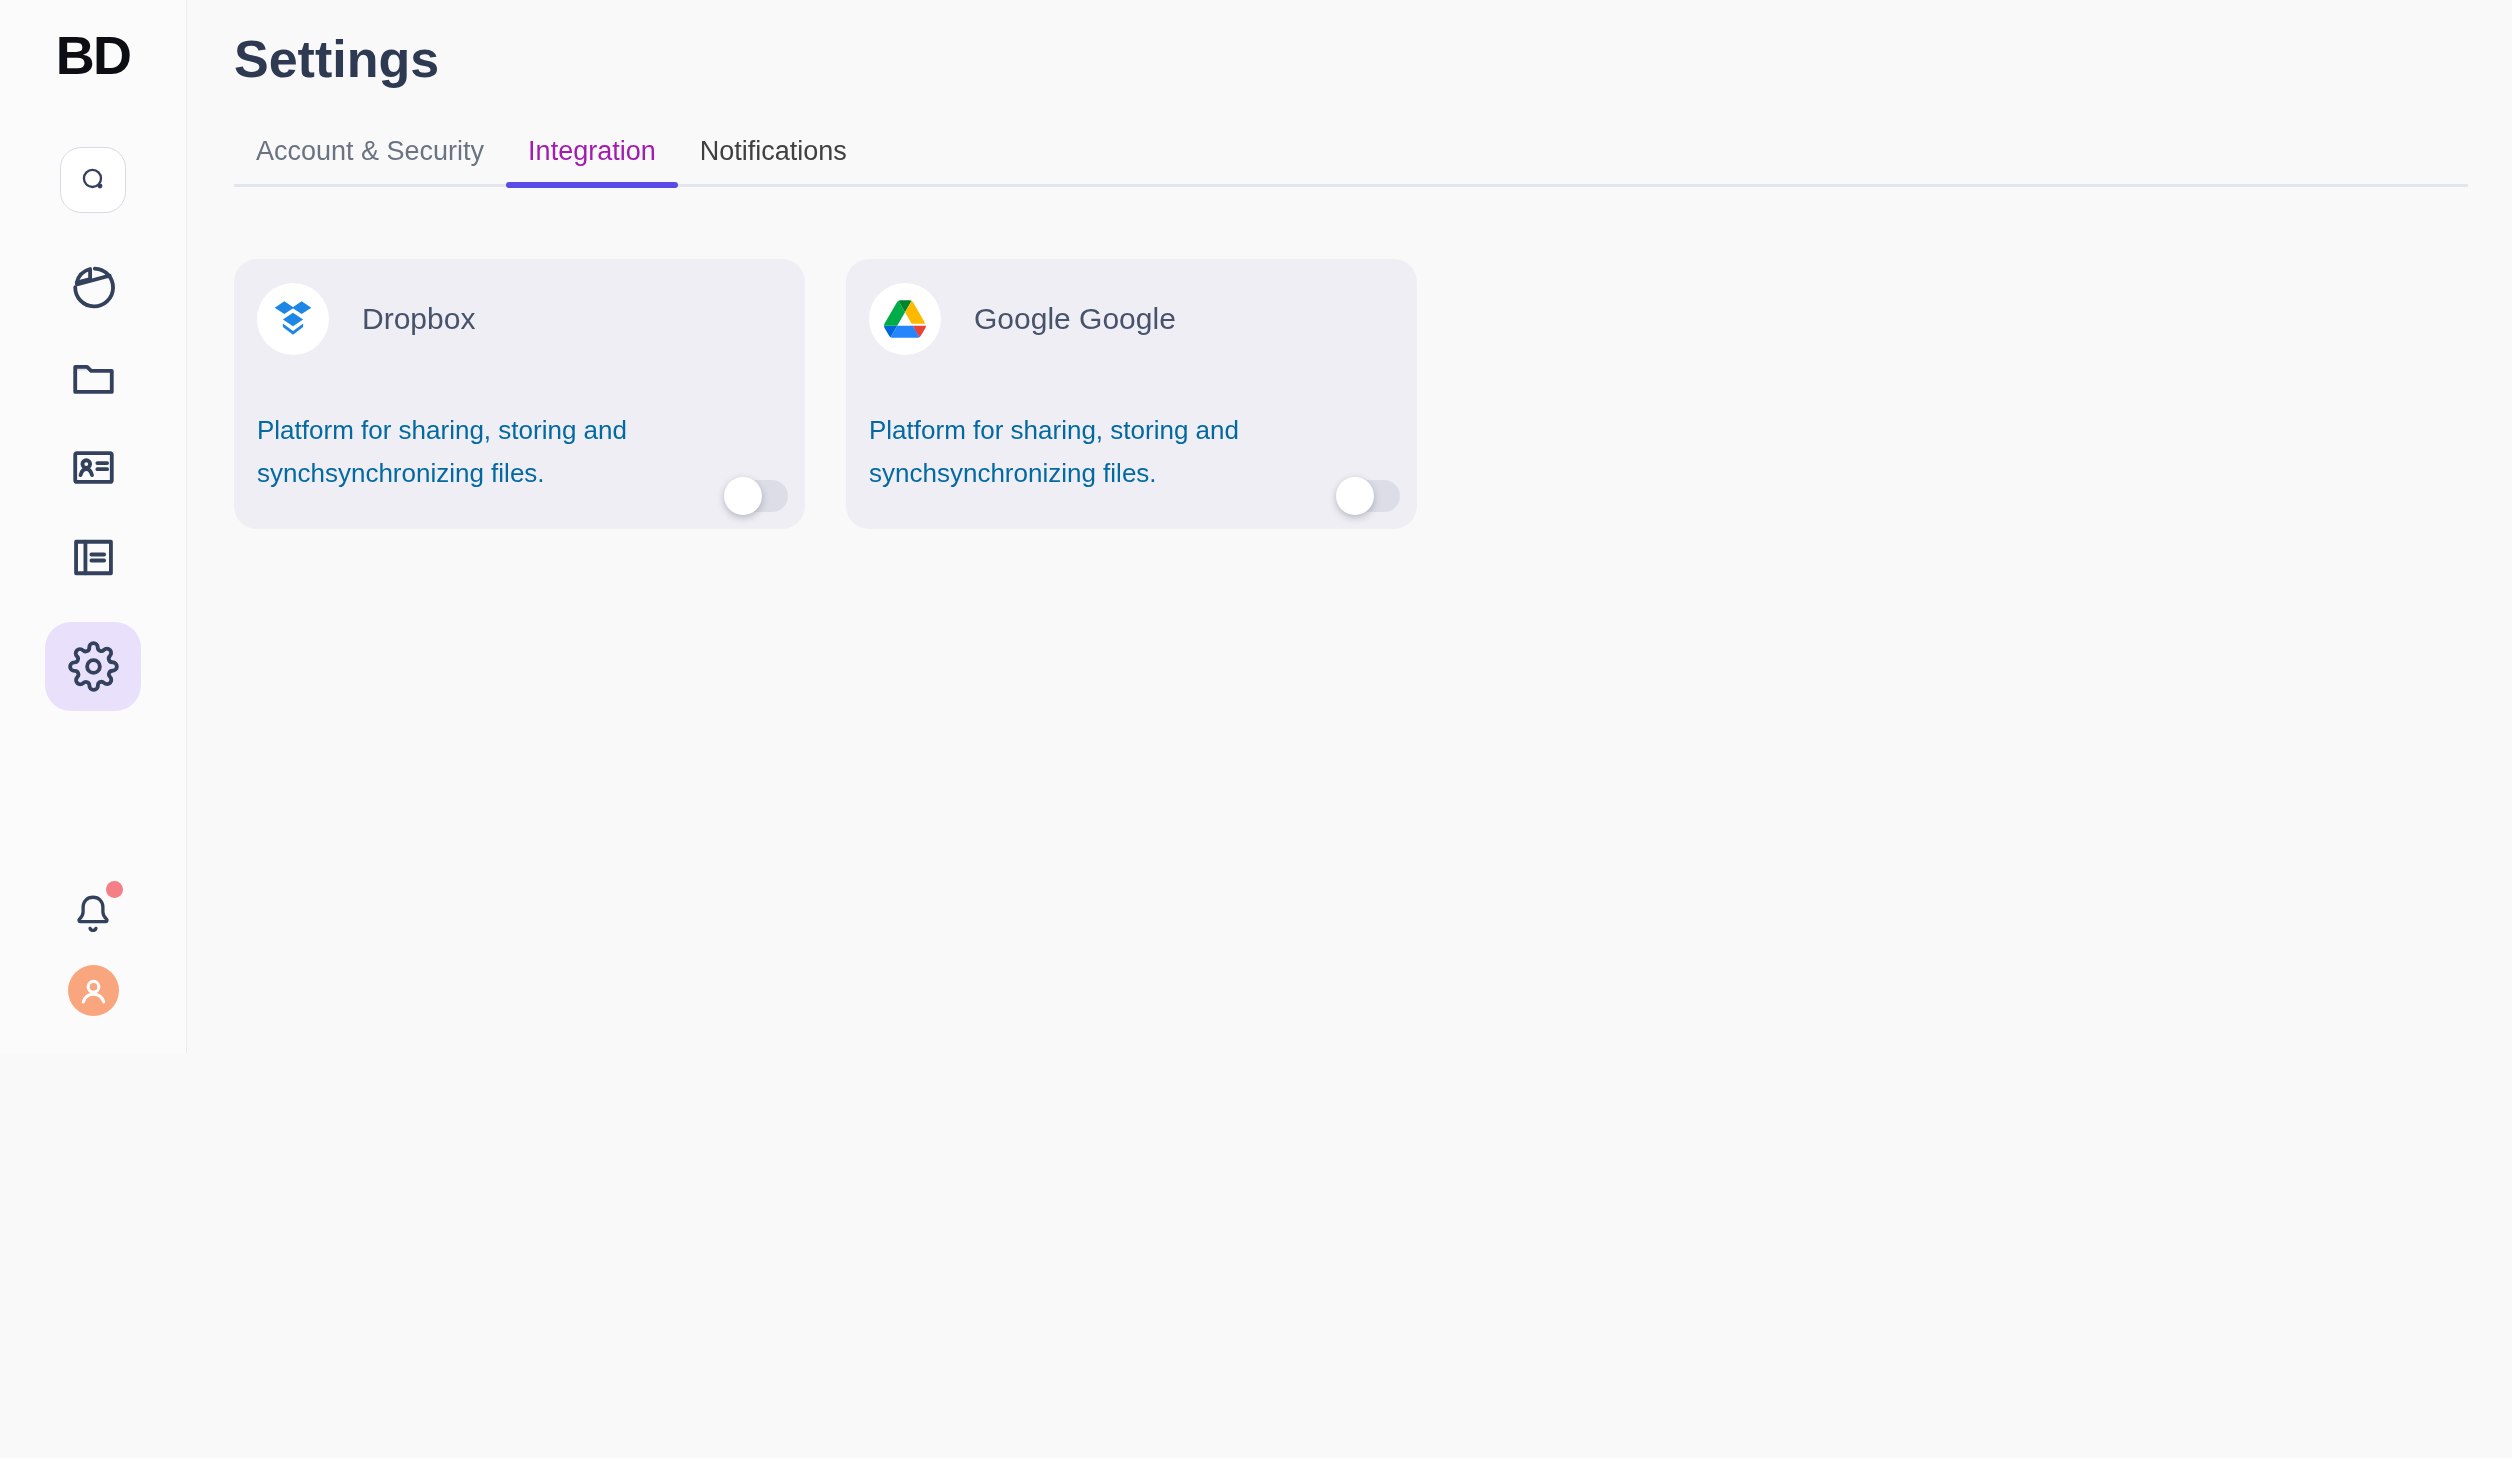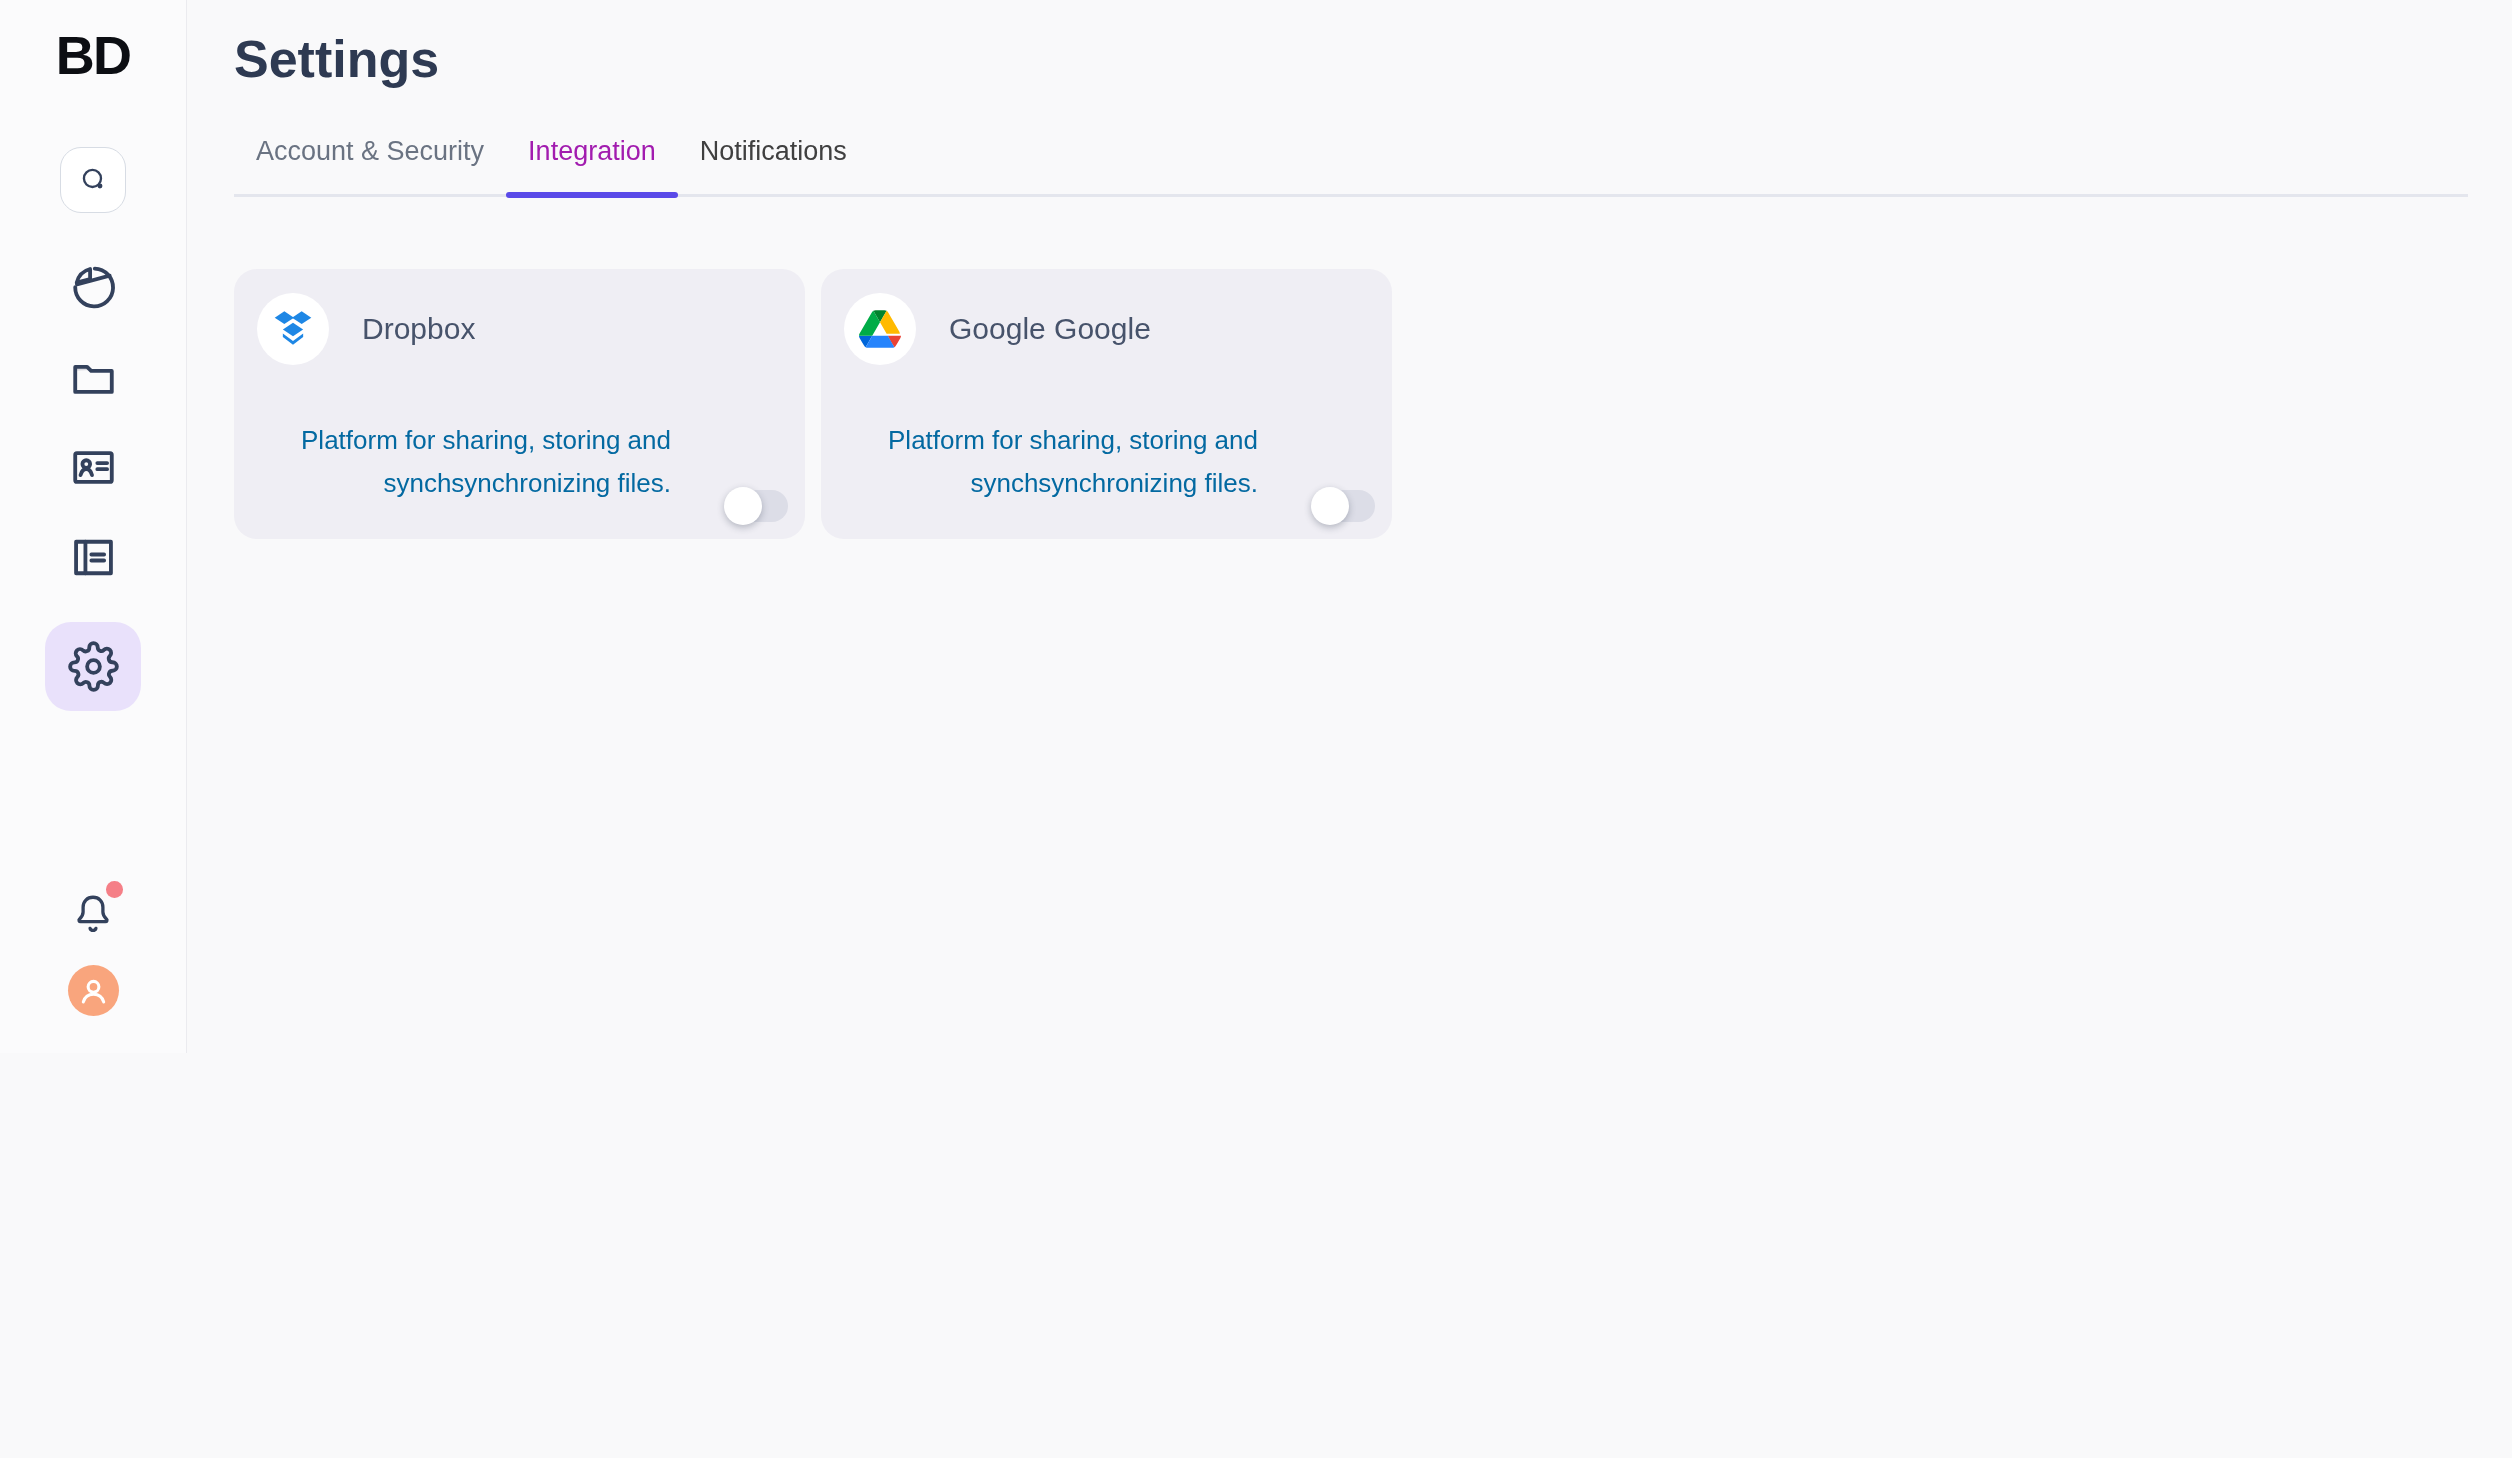--- a/index.html
+++ b/index.html
@@ -48,33 +48,33 @@
     width: 51px; height: 51px; border-radius: 50%; background: #F9A57D;
     display: flex; align-items: center; justify-content: center; cursor: pointer;
   }
 
   
   .main { flex: 1; padding: 35px 44px 0 47px; }
   .page-title { margin: 0; font-size: 52px; font-weight: 700; color: #2E3A52; line-height: 49px; }
 
   .tabs { margin-top: 52px; display: flex; border-bottom: 3.5px solid #E4E6ED; }
   .tab {
-    position: relative; padding: 0 22px 27px; font-size: 27px; font-weight: 500;
+    position: relative; padding: 0 22px 17px; font-size: 27px; font-weight: 500;
     cursor: pointer; white-space: nowrap;
   }
   .tab.t-default   { color: #6A7382; }
   .tab.t-strong    { color: #404040; }
   .tab.t-active    { color: #a21caf; font-weight: 400; }
   .tab.t-disabled  { color: #B9BFCA; cursor: default; }
   .tab-underline {
     position: absolute; left: 0; right: 0; bottom: -4.4px; height: 6.1px;
     border-radius: 3.5px; background: #5A4AE8;
   }
 
-  .cards { margin-top: 72px; display: flex; gap: 16px; text-align: right; }
+  .cards { margin-top: 72px; display: flex; gap: 41px; }
   .card {
     width: 571px; height: 270px; border-radius: 23px; background: #EFEEF4;
     position: relative; padding: 24.4px 23px;
   }
   .card-head { display: flex; align-items: center; gap: 33px; }
   .app-badge {
     width: 72px; height: 72px; border-radius: 50%; background: #FFFFFF;
     display: flex; align-items: center; justify-content: center;
   }
   .card-title { font-size: 30px; font-weight: 500; color: #47536B; }

